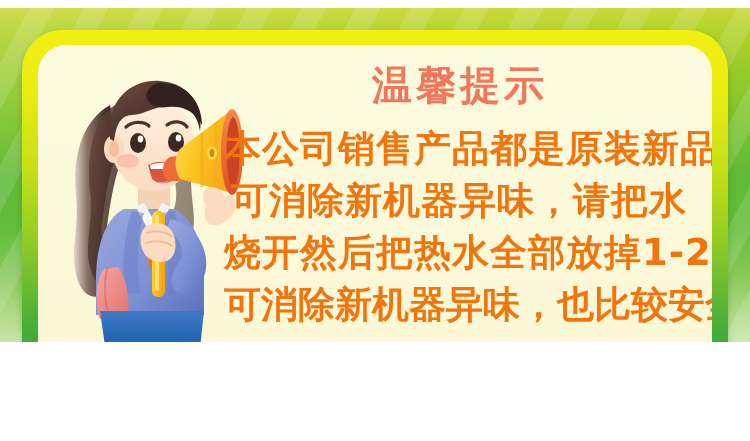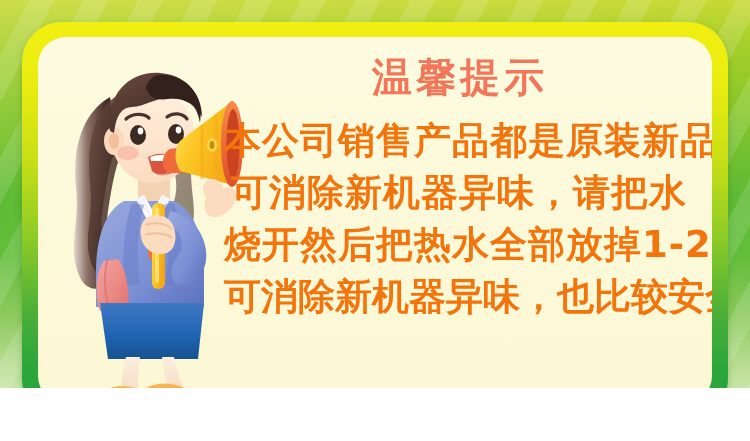--- a/index.html
+++ b/index.html
@@ -9,36 +9,37 @@
     background: #ffffff;
   }
   body {
     font-family: "DejaVu Sans", "Liberation Sans", sans-serif;
   }
 
   
   #banner {
     position: relative;
     width: 750px;
-    height: 388px;
+    height: 334px;
     overflow: hidden;
     
     background:
       linear-gradient(170deg,
         rgba(255,255,255,0.16) 0%,
         rgba(255,255,255,0.00) 38%),
       linear-gradient(to bottom,
         #c4d72a 0%,
         #a8cf26 10%,
         #8cc82b 26%,
         #5fba35 50%,
         #62bd3a 66%,
         #8fcb60 82%,
         #b8dd92 94%,
         #c9e5a8 100%);
+    margin-top: 8px;
   }
   
   #rays {
     position: absolute;
     inset: 0;
     background:
       repeating-linear-gradient(
         118deg,
         rgba(255,255,255,0.00) 0px,
         rgba(255,255,255,0.00) 26px,

